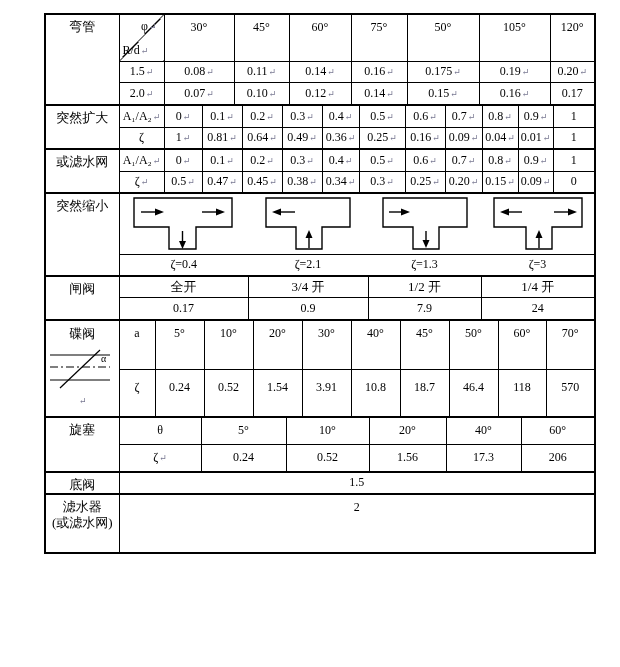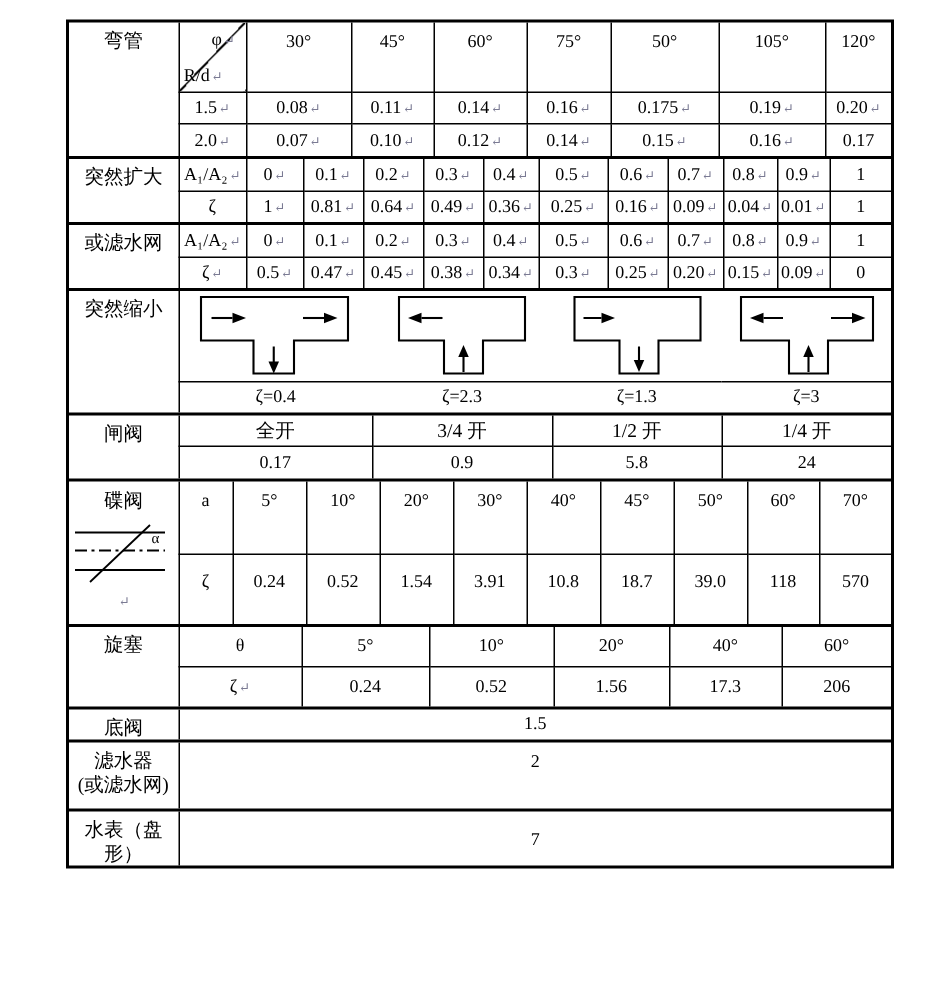--- a/index.html
+++ b/index.html
@@ -253,21 +253,21 @@
               <line x1="17" y1="16" x2="30" y2="16" stroke="#000" stroke-width="1.4"></line>
               <line x1="62" y1="16" x2="76" y2="16" stroke="#000" stroke-width="1.4"></line>
               <polygon points="76,12.5 85,16 76,19.5" fill="#000"></polygon>
               <line x1="47" y1="42" x2="47" y2="52" stroke="#000" stroke-width="1.4"></line>
               <polygon points="43.5,42 50.5,42 47,34" fill="#000"></polygon>
             </svg>
           </td>
         </tr>
         <tr style="height:20px">
           <td class="teezeta">ζ=0.4</td>
-          <td class="teezeta">ζ=2.3</td>
+          <td class="teezeta">ζ=2.1</td>
           <td class="teezeta">ζ=1.3</td>
           <td class="teezeta">ζ=3</td>
         </tr>
       </tbody>
         </table>
     </div>
 
     <div class="secwrap">
       <table class="sec">
         <colgroup>
@@ -281,21 +281,21 @@
             <tr style="height:21px">
           <td class="lbl" rowspan="2">闸阀</td>
           <td class="cn">全开</td>
           <td class="cn">3/4 开</td>
           <td class="cn">1/2 开</td>
           <td class="cn">1/4 开</td>
         </tr>
         <tr style="height:21px">
           <td>0.17</td>
           <td>0.9</td>
-          <td>5.8</td>
+          <td>7.9</td>
           <td>24</td>
         </tr>
       </tbody>
         </table>
     </div>
 
 
     <div class="secwrap">
       <table class="sec">
         <colgroup>
@@ -336,21 +336,21 @@
           <td class="vtop">70°</td>
         </tr>
         <tr style="height:46px">
           <td class="vtop" style="padding-top:10px">ζ</td>
           <td class="vtop" style="padding-top:10px">0.24</td>
           <td class="vtop" style="padding-top:10px">0.52</td>
           <td class="vtop" style="padding-top:10px">1.54</td>
           <td class="vtop" style="padding-top:10px">3.91</td>
           <td class="vtop" style="padding-top:10px">10.8</td>
           <td class="vtop" style="padding-top:10px">18.7</td>
-          <td class="vtop" style="padding-top:10px">39.0</td>
+          <td class="vtop" style="padding-top:10px">46.4</td>
           <td class="vtop" style="padding-top:10px">118</td>
           <td class="vtop" style="padding-top:10px">570</td>
         </tr>
       </tbody>
         </table>
     </div>
 
     <div class="secwrap">
       <table class="sec">
         <colgroup>
@@ -403,40 +403,26 @@
         </table>
     </div>
 
     <div class="secwrap">
       <table class="sec">
         <colgroup>
             <col style="width:73px">
             <col style="width:475px">
           </colgroup>
         <tbody>
-            <tr style="height:44px">
+            <tr style="height:57px">
           <td class="lbl">
             <span>滤水器</span><br>
             <span>(或滤水网)</span>
           </td>
           <td class="vtop">2</td>
         </tr>
       </tbody>
         </table>
     </div>
 
-    <div class="secwrap">
-      <table class="sec">
-        <colgroup>
-            <col style="width:73px">
-            <col style="width:475px">
-          </colgroup>
-        <tbody>
-            <tr style="height:22px">
-          <td class="lbl">水表（盘形）</td>
-          <td>7</td>
-        </tr>
-      </tbody>
-        </table>
-    </div>
 
   </div>
 </div>
 
 </body></html>

